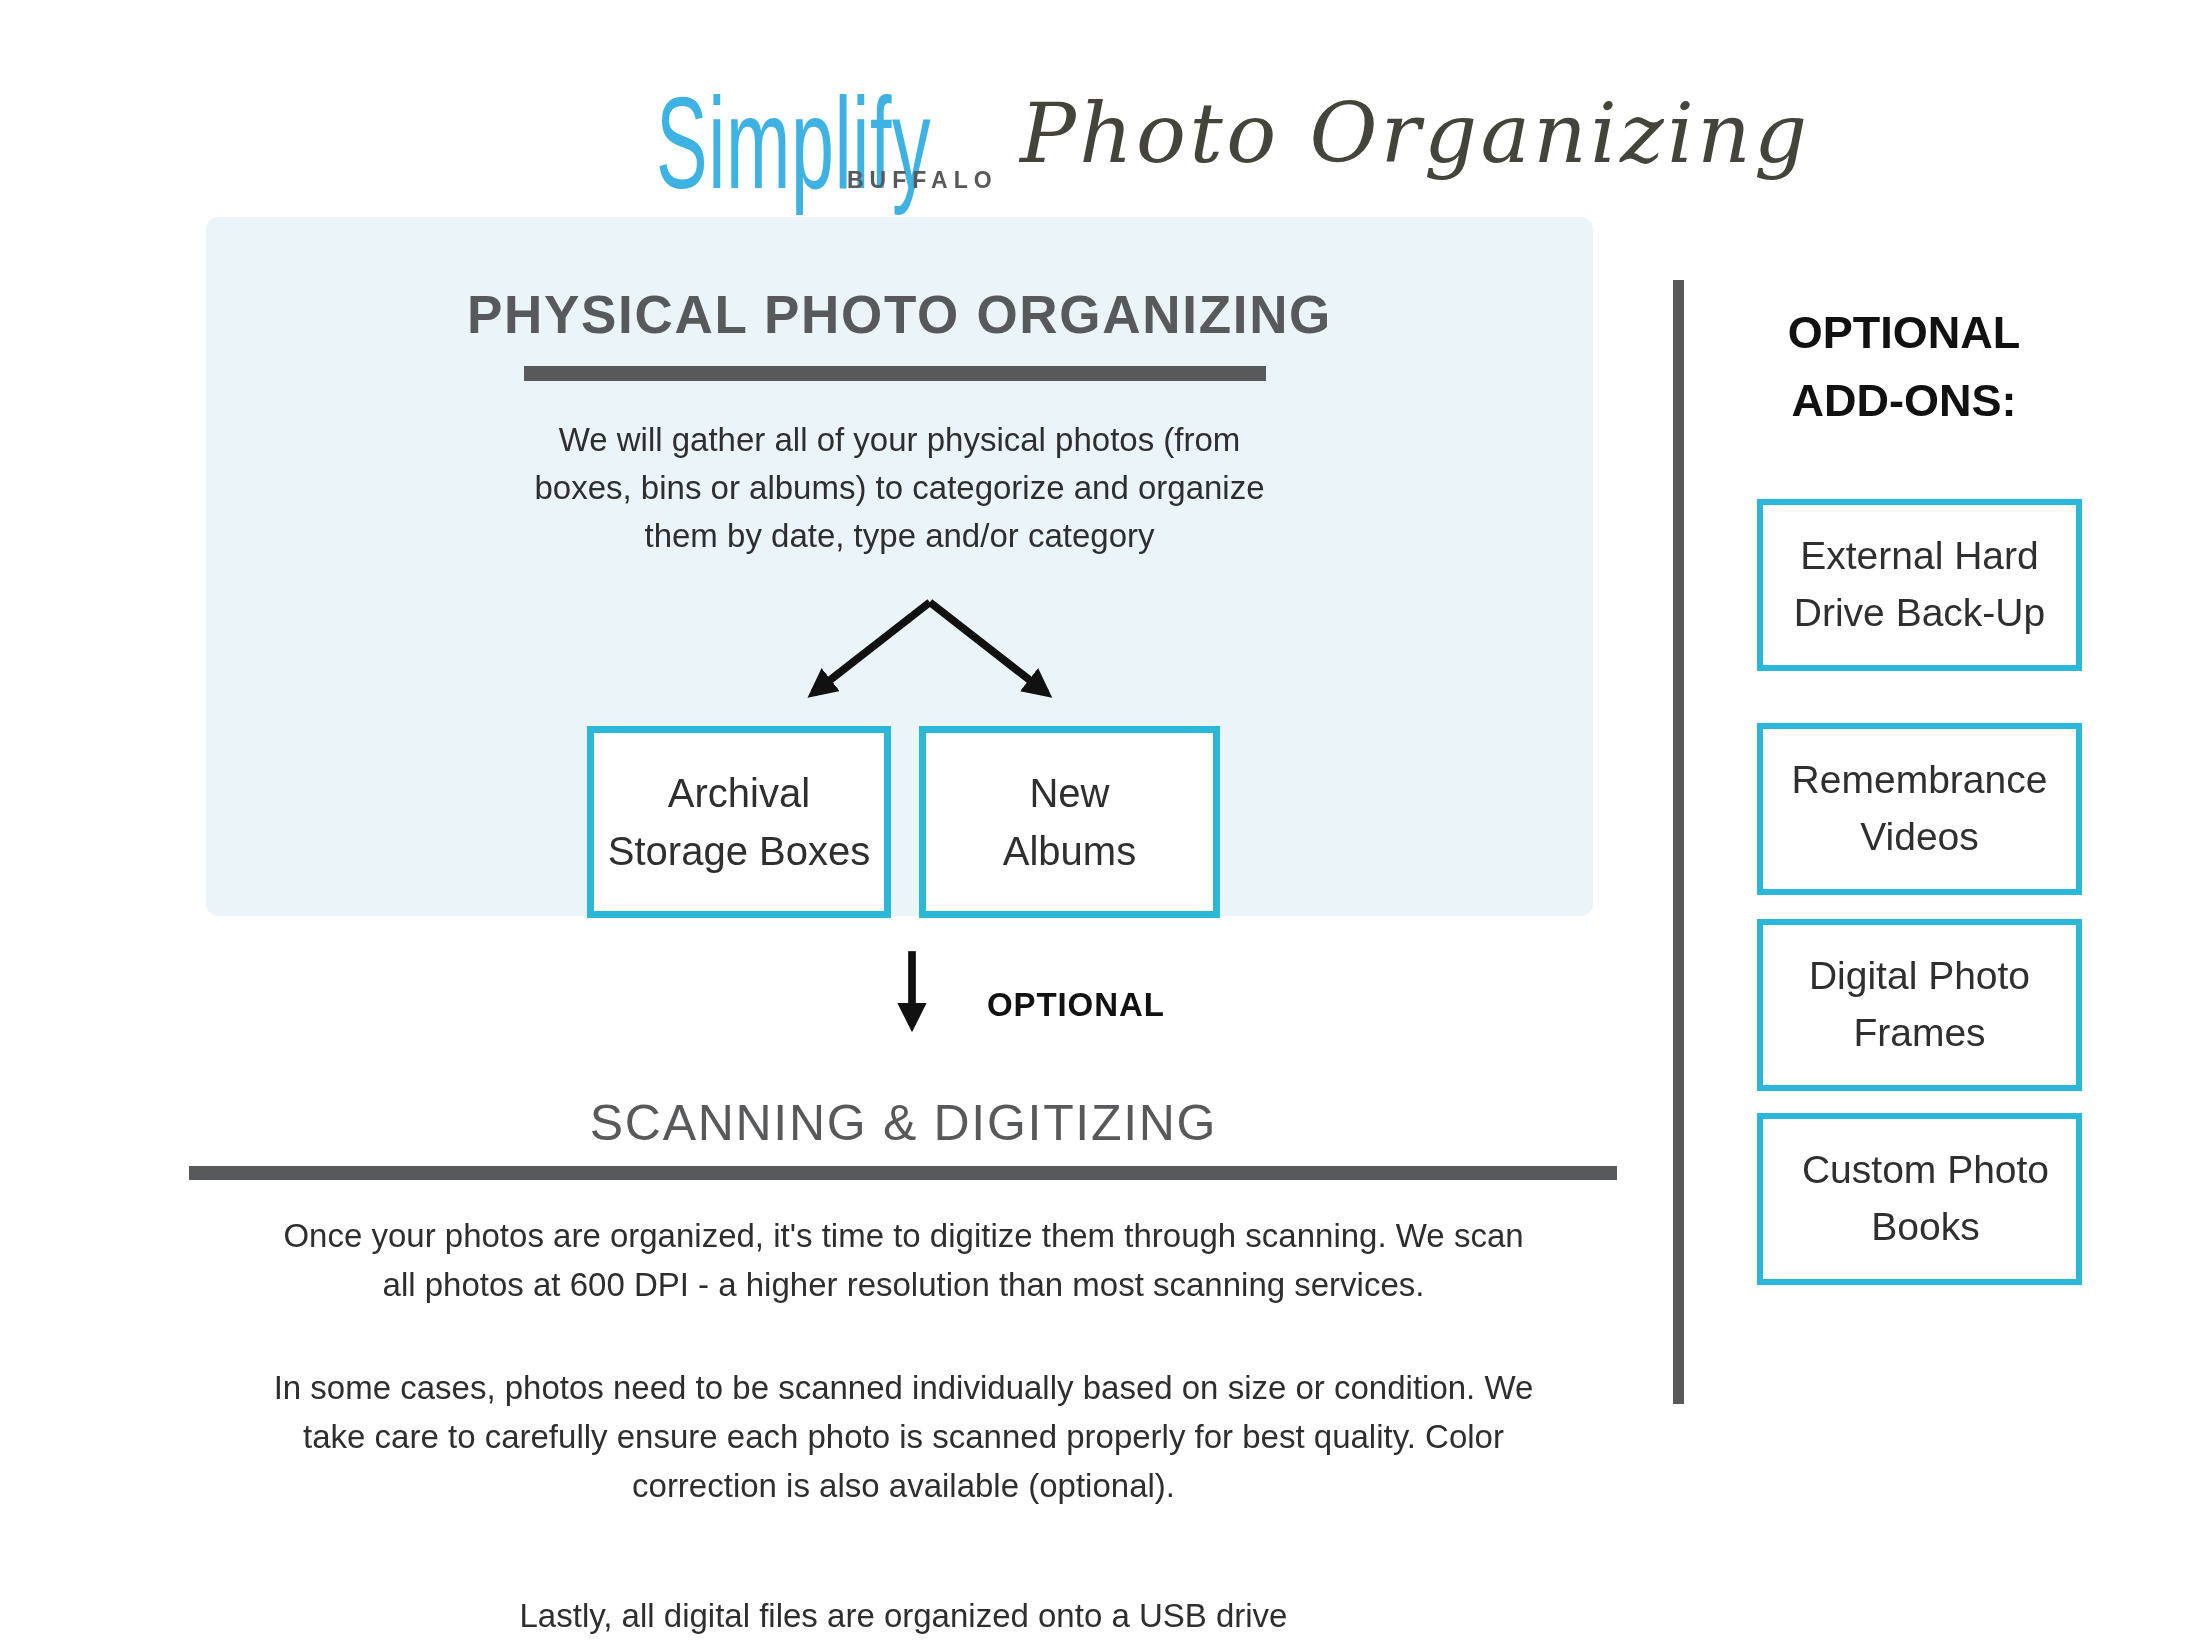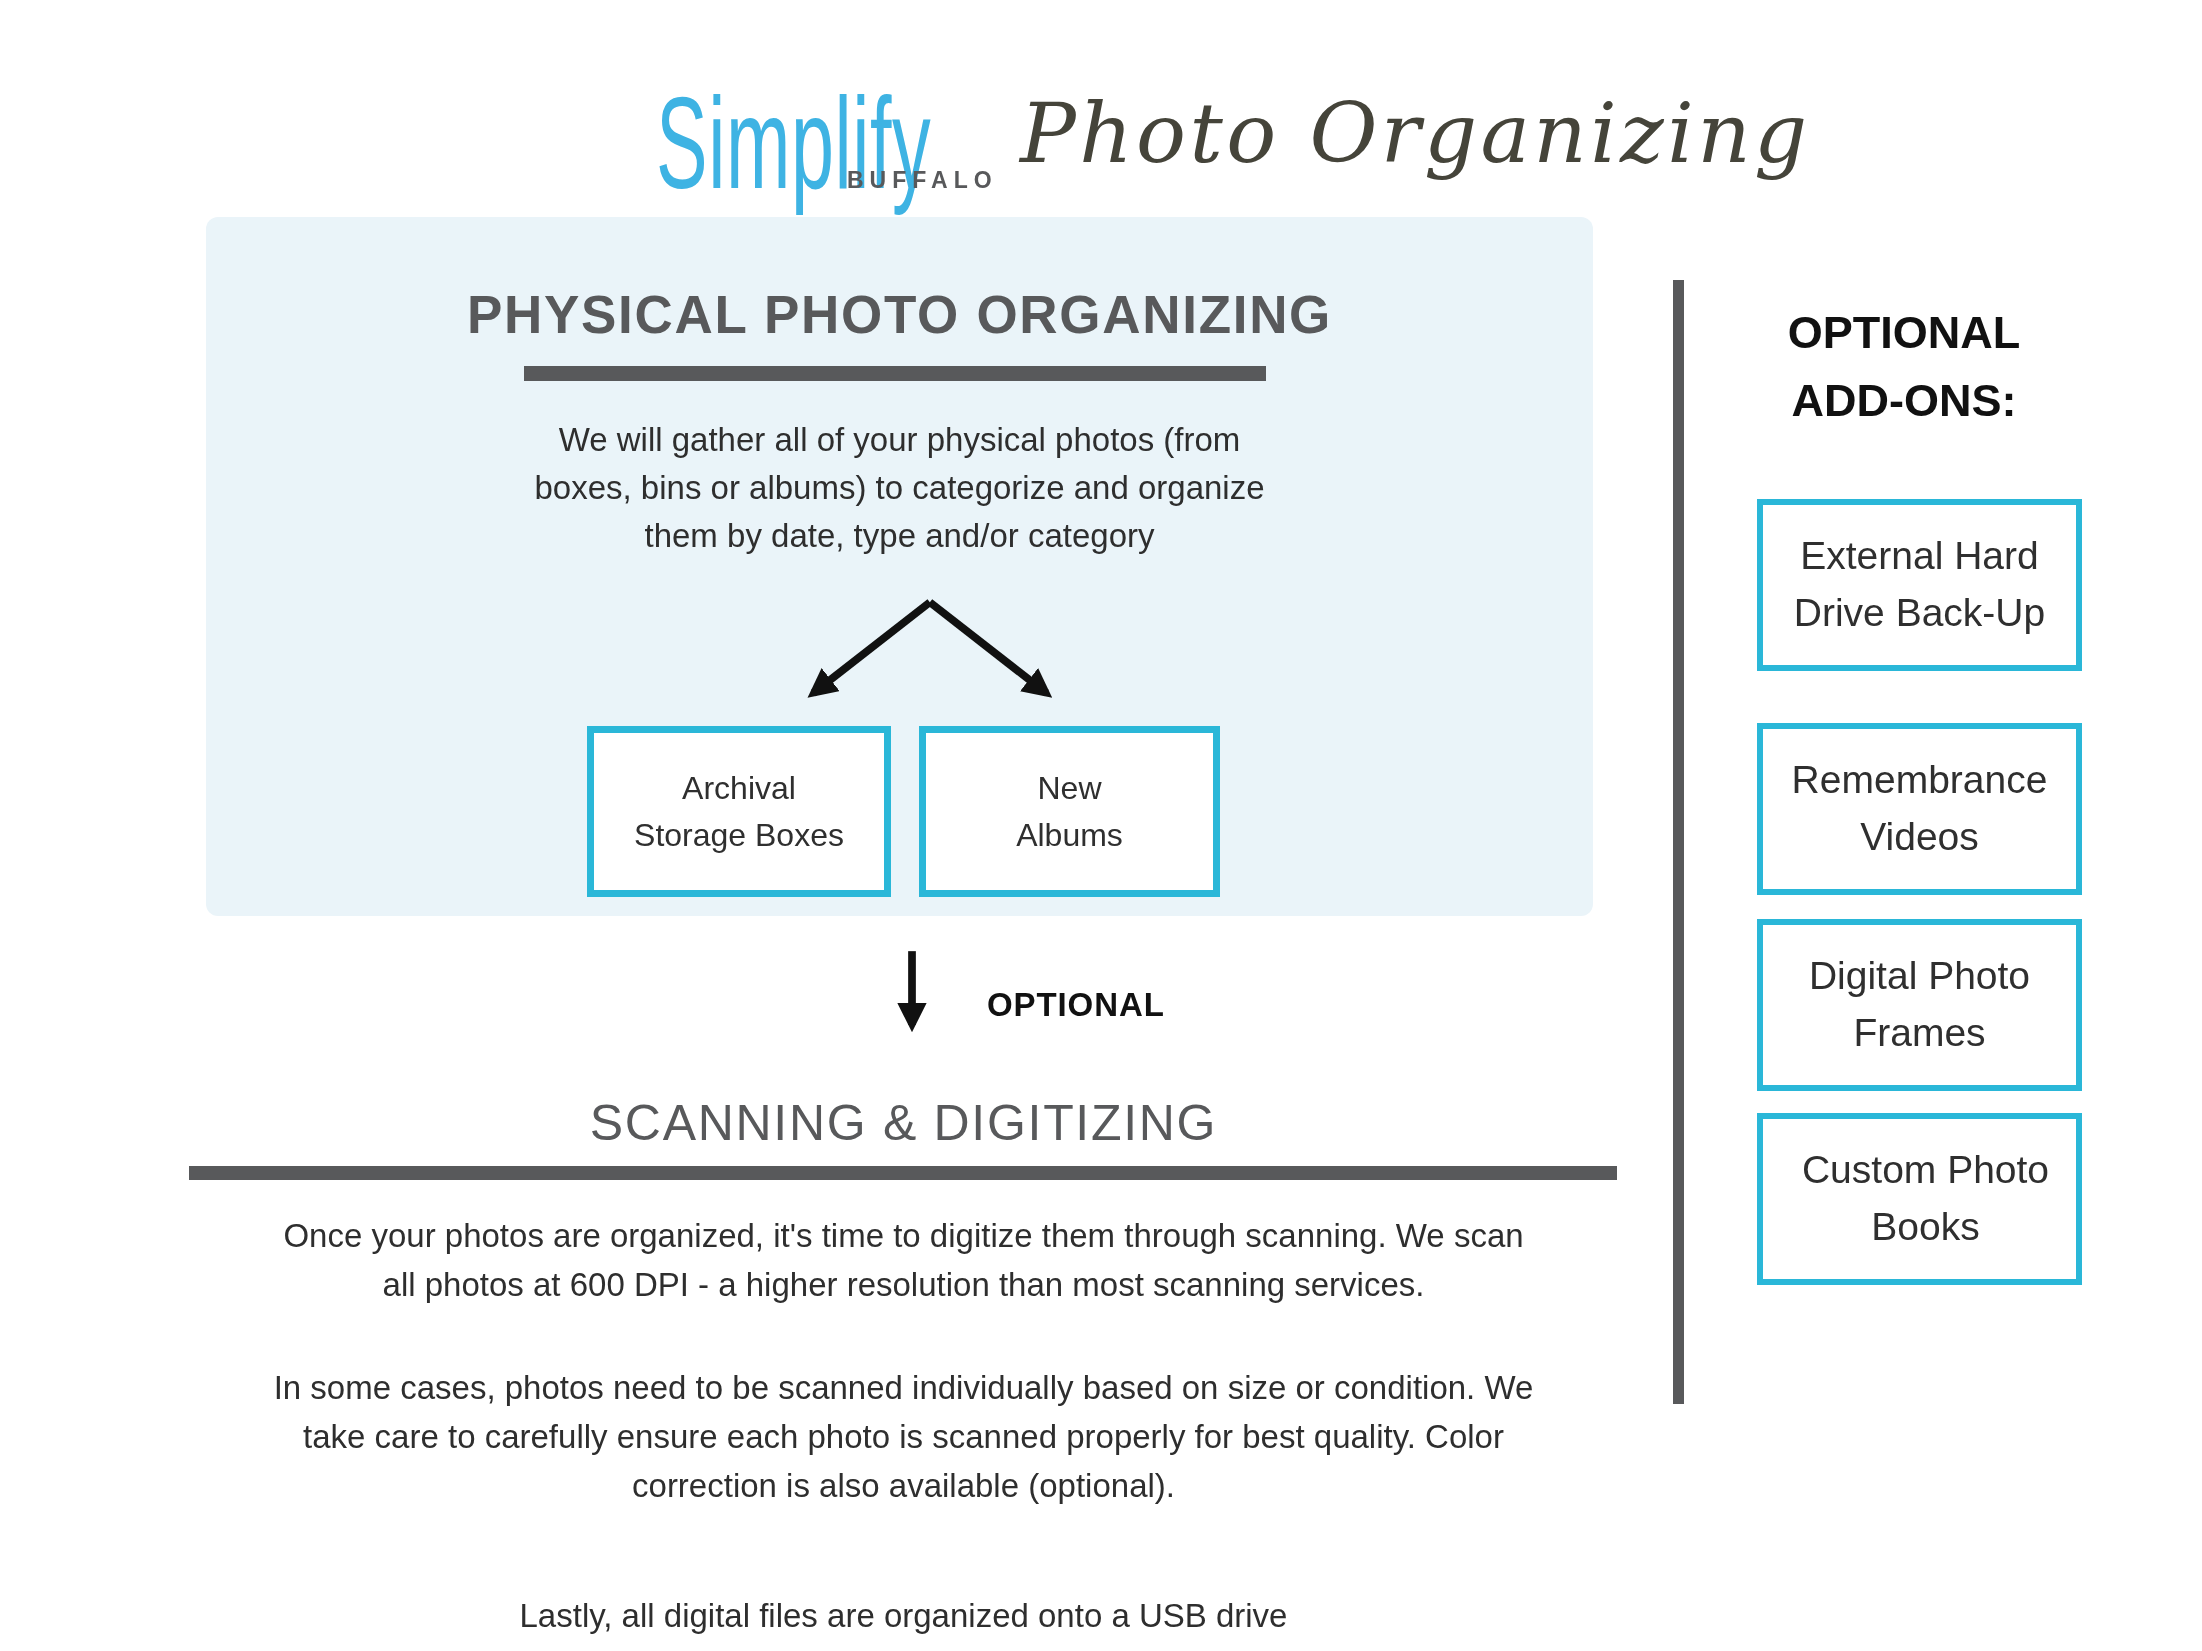--- a/index.html
+++ b/index.html
@@ -70,26 +70,26 @@
     text-align:center;
     font-size:33px;line-height:48px;
     white-space:pre-line;
     color:var(--body-text);
   }
   .branch-arrow{
     position:absolute;left:568px;top:375px;
     width:310px;height:120px;
   }
   .opt-box{
-    position:absolute;top:509px;height:171px;
+    position:absolute;top:509px;height:192px;
     background:#ffffff;
     border:7.7px solid var(--accent-cyan);
     display:flex;align-items:center;justify-content:center;
     text-align:center;
-    font-size:32px;line-height:1.45;
+    font-size:40px;line-height:1.45;
     color:#2f2f2f;
     white-space:pre-line;
   }
   .opt-box-archival{left:381px;width:304px;}
   .opt-box-albums{left:713px;width:301px;}
   
   .flow-arrow{
     position:absolute;left:886px;top:946px;
     width:52px;height:103px;
   }

